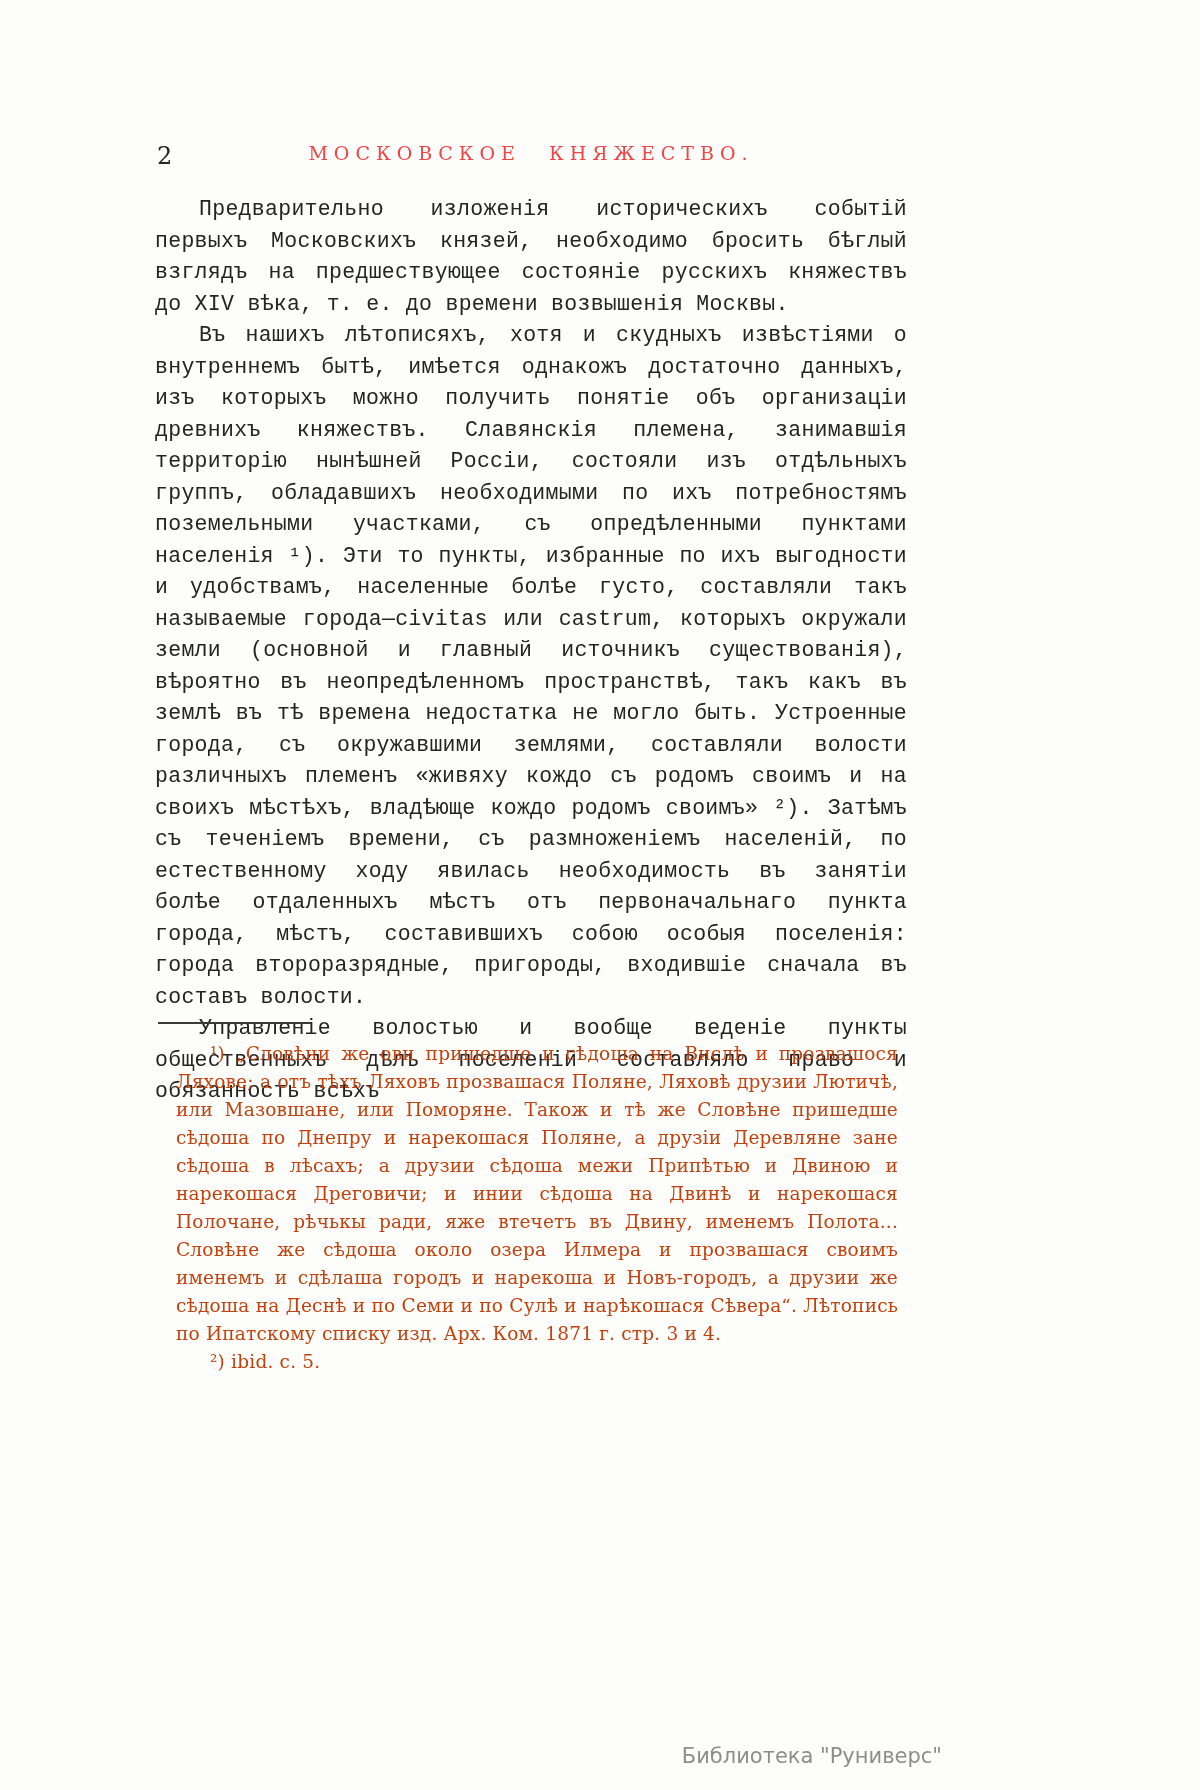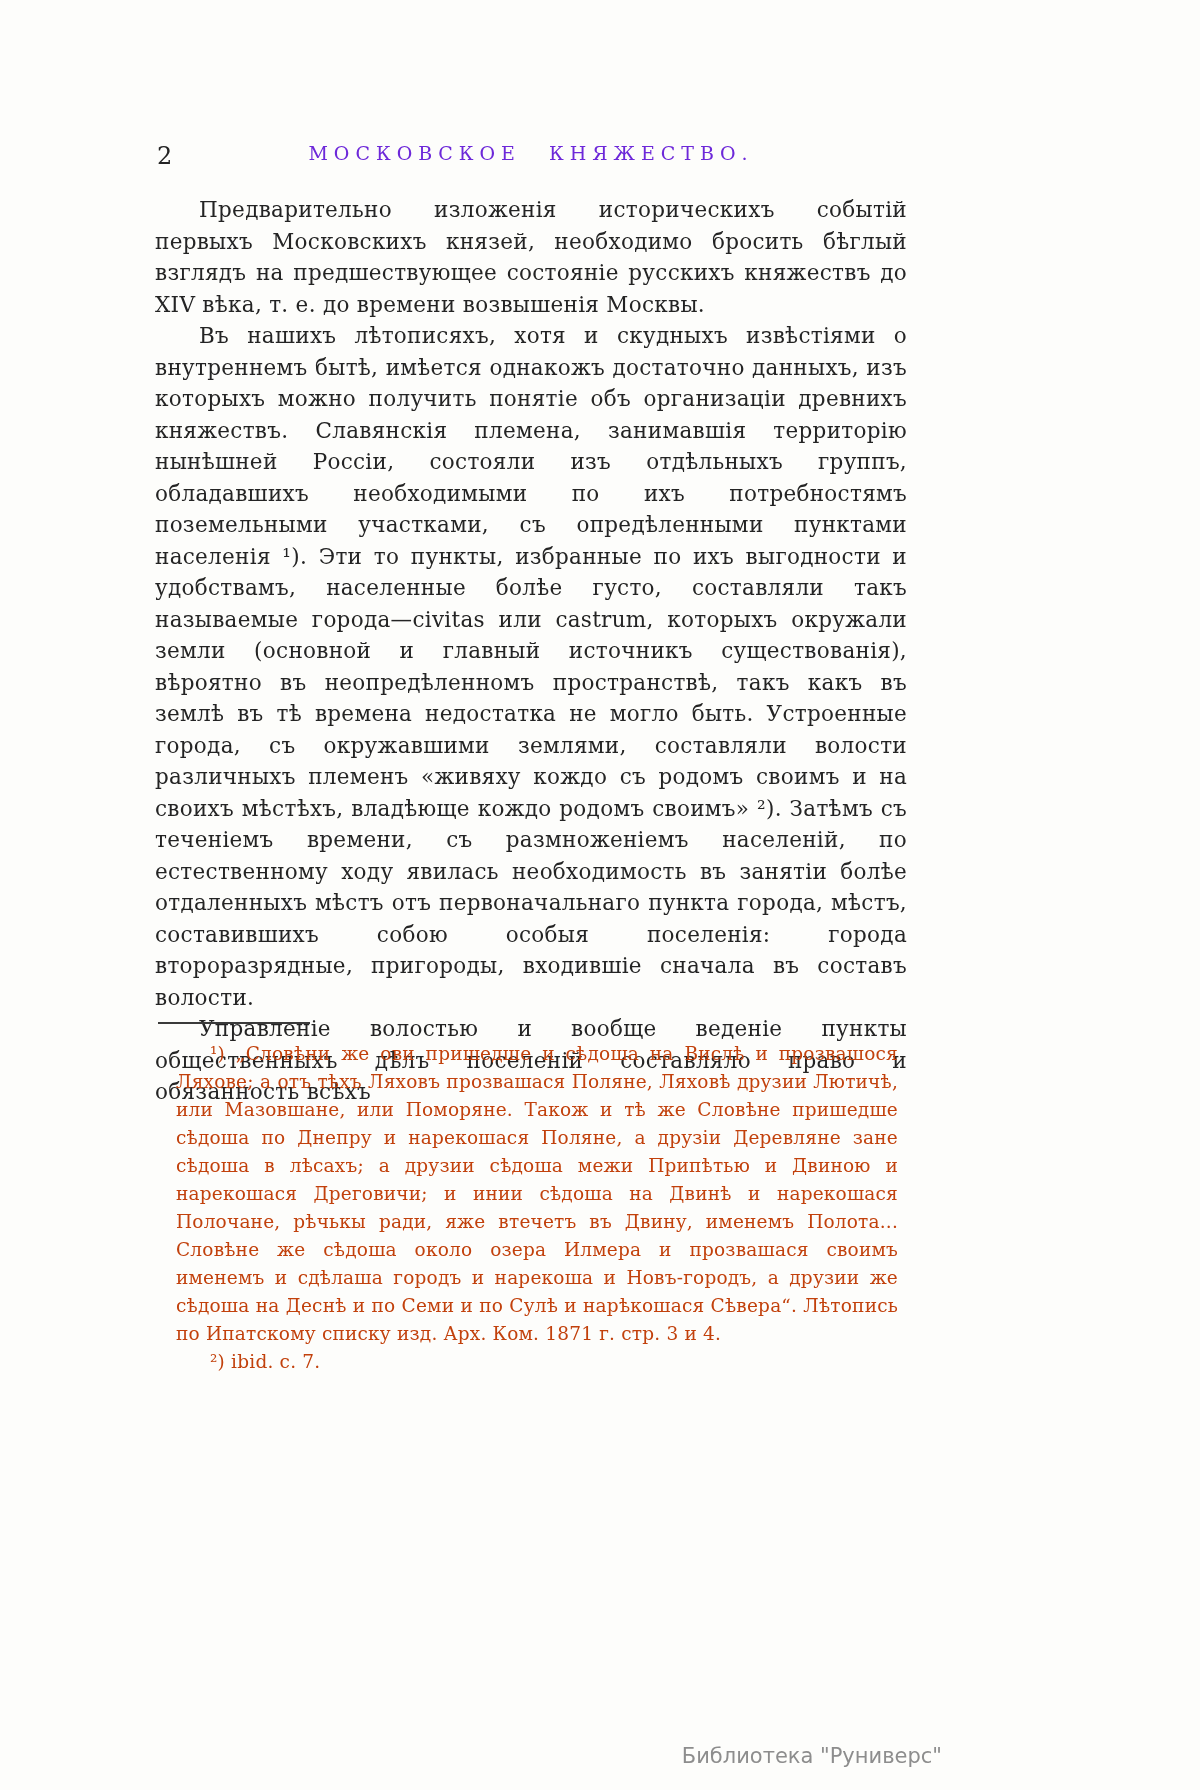--- a/index.html
+++ b/index.html
@@ -33,36 +33,37 @@
     top: 0;
     font-size: 24px;
     color: #242424;
   }
   .running-title {
     display: block;
     text-align: center;
     font-size: 19px;
     letter-spacing: 6px;
     word-spacing: 16px;
-    color: #6d28d9;
+    color: #ef4444;
   }
   .body-text {
     position: absolute;
     top: 194px;
     left: 155px;
     width: 752px;
     font-size: 21.5px;
     line-height: 31.5px;
     text-align: justify;
     letter-spacing: 0.3px;
     color: #242424;
   }
   .body-text p {
     margin: 0;
     text-indent: 44px;
+    font-family: Liberation Mono, monospace;
   }
   .footnote-rule {
     position: absolute;
     top: 1022px;
     left: 158px;
     width: 152px;
     height: 0;
     border-top: 2px solid #3a3a3a;
   }
   .footnotes {
@@ -102,18 +103,18 @@
   <div class="body-text">
     <p>Предварительно изложенія историческихъ событій первыхъ Московскихъ князей, необходимо бросить бѣглый взглядъ на предшествующее состояніе русскихъ княжествъ до XIV вѣка, т. е. до времени возвышенія Москвы.</p>
     <p>Въ нашихъ лѣтописяхъ, хотя и скудныхъ извѣстіями о внутреннемъ бытѣ, имѣется однакожъ достаточно данныхъ, изъ которыхъ можно получить понятіе объ организаціи древнихъ княжествъ. Славянскія племена, занимавшія территорію нынѣшней Россіи, состояли изъ отдѣльныхъ группъ, обладавшихъ необходимыми по ихъ потребностямъ поземельными участками, съ опредѣленными пунктами населенія ¹). Эти то пункты, избранные по ихъ выгодности и удобствамъ, населенные болѣе густо, составляли такъ называемые города—civitas или castrum, которыхъ окружали земли (основной и главный источникъ существованія), вѣроятно въ неопредѣленномъ пространствѣ, такъ какъ въ землѣ въ тѣ времена недостатка не могло быть. Устроенные города, съ окружавшими землями, составляли волости различныхъ племенъ «живяху кождо съ родомъ своимъ и на своихъ мѣстѣхъ, владѣюще кождо родомъ своимъ» ²). Затѣмъ съ теченіемъ времени, съ размноженіемъ населеній, по естественному ходу явилась необходимость въ занятіи болѣе отдаленныхъ мѣстъ отъ первоначальнаго пункта города, мѣстъ, составившихъ собою особыя поселенія: города второразрядные, пригороды, входившіе сначала въ составъ волости.</p>
     <p>Управленіе волостью и вообще веденіе пункты общественныхъ дѣлъ поселеній составляло право и обязанность всѣхъ</p>
   </div>
 
   <div class="footnote-rule"></div>
 
   <div class="footnotes">
     <p>¹) „Словѣни же ови пришедше и сѣдоша на Вислѣ и прозвашося Ляхове; а отъ тѣхъ Ляховъ прозвашася Поляне, Ляховѣ друзии Лютичѣ, или Мазовшане, или Поморяне. Також и тѣ же Словѣне пришедше сѣдоша по Днепру и нарекошася Поляне, а друзіи Деревляне зане сѣдоша в лѣсахъ; а друзии сѣдоша межи Припѣтью и Двиною и нарекошася Дреговичи; и инии сѣдоша на Двинѣ и нарекошася Полочане, рѣчькы ради, яже втечетъ въ Двину, именемъ Полота... Словѣне же сѣдоша около озера Илмера и прозвашася своимъ именемъ и сдѣлаша городъ и нарекоша и Новъ-городъ, а друзии же сѣдоша на Деснѣ и по Семи и по Сулѣ и нарѣкошася Сѣвера“. Лѣтопись по Ипатскому списку изд. Арх. Ком. 1871 г. стр. 3 и 4.</p>
-    <p>²) ibid. с. 7.</p>
+    <p>²) ibid. с. 5.</p>
   </div>
 
   <div class="watermark">Библиотека "Руниверс"</div>
 
 </div>
 
 </body></html>

